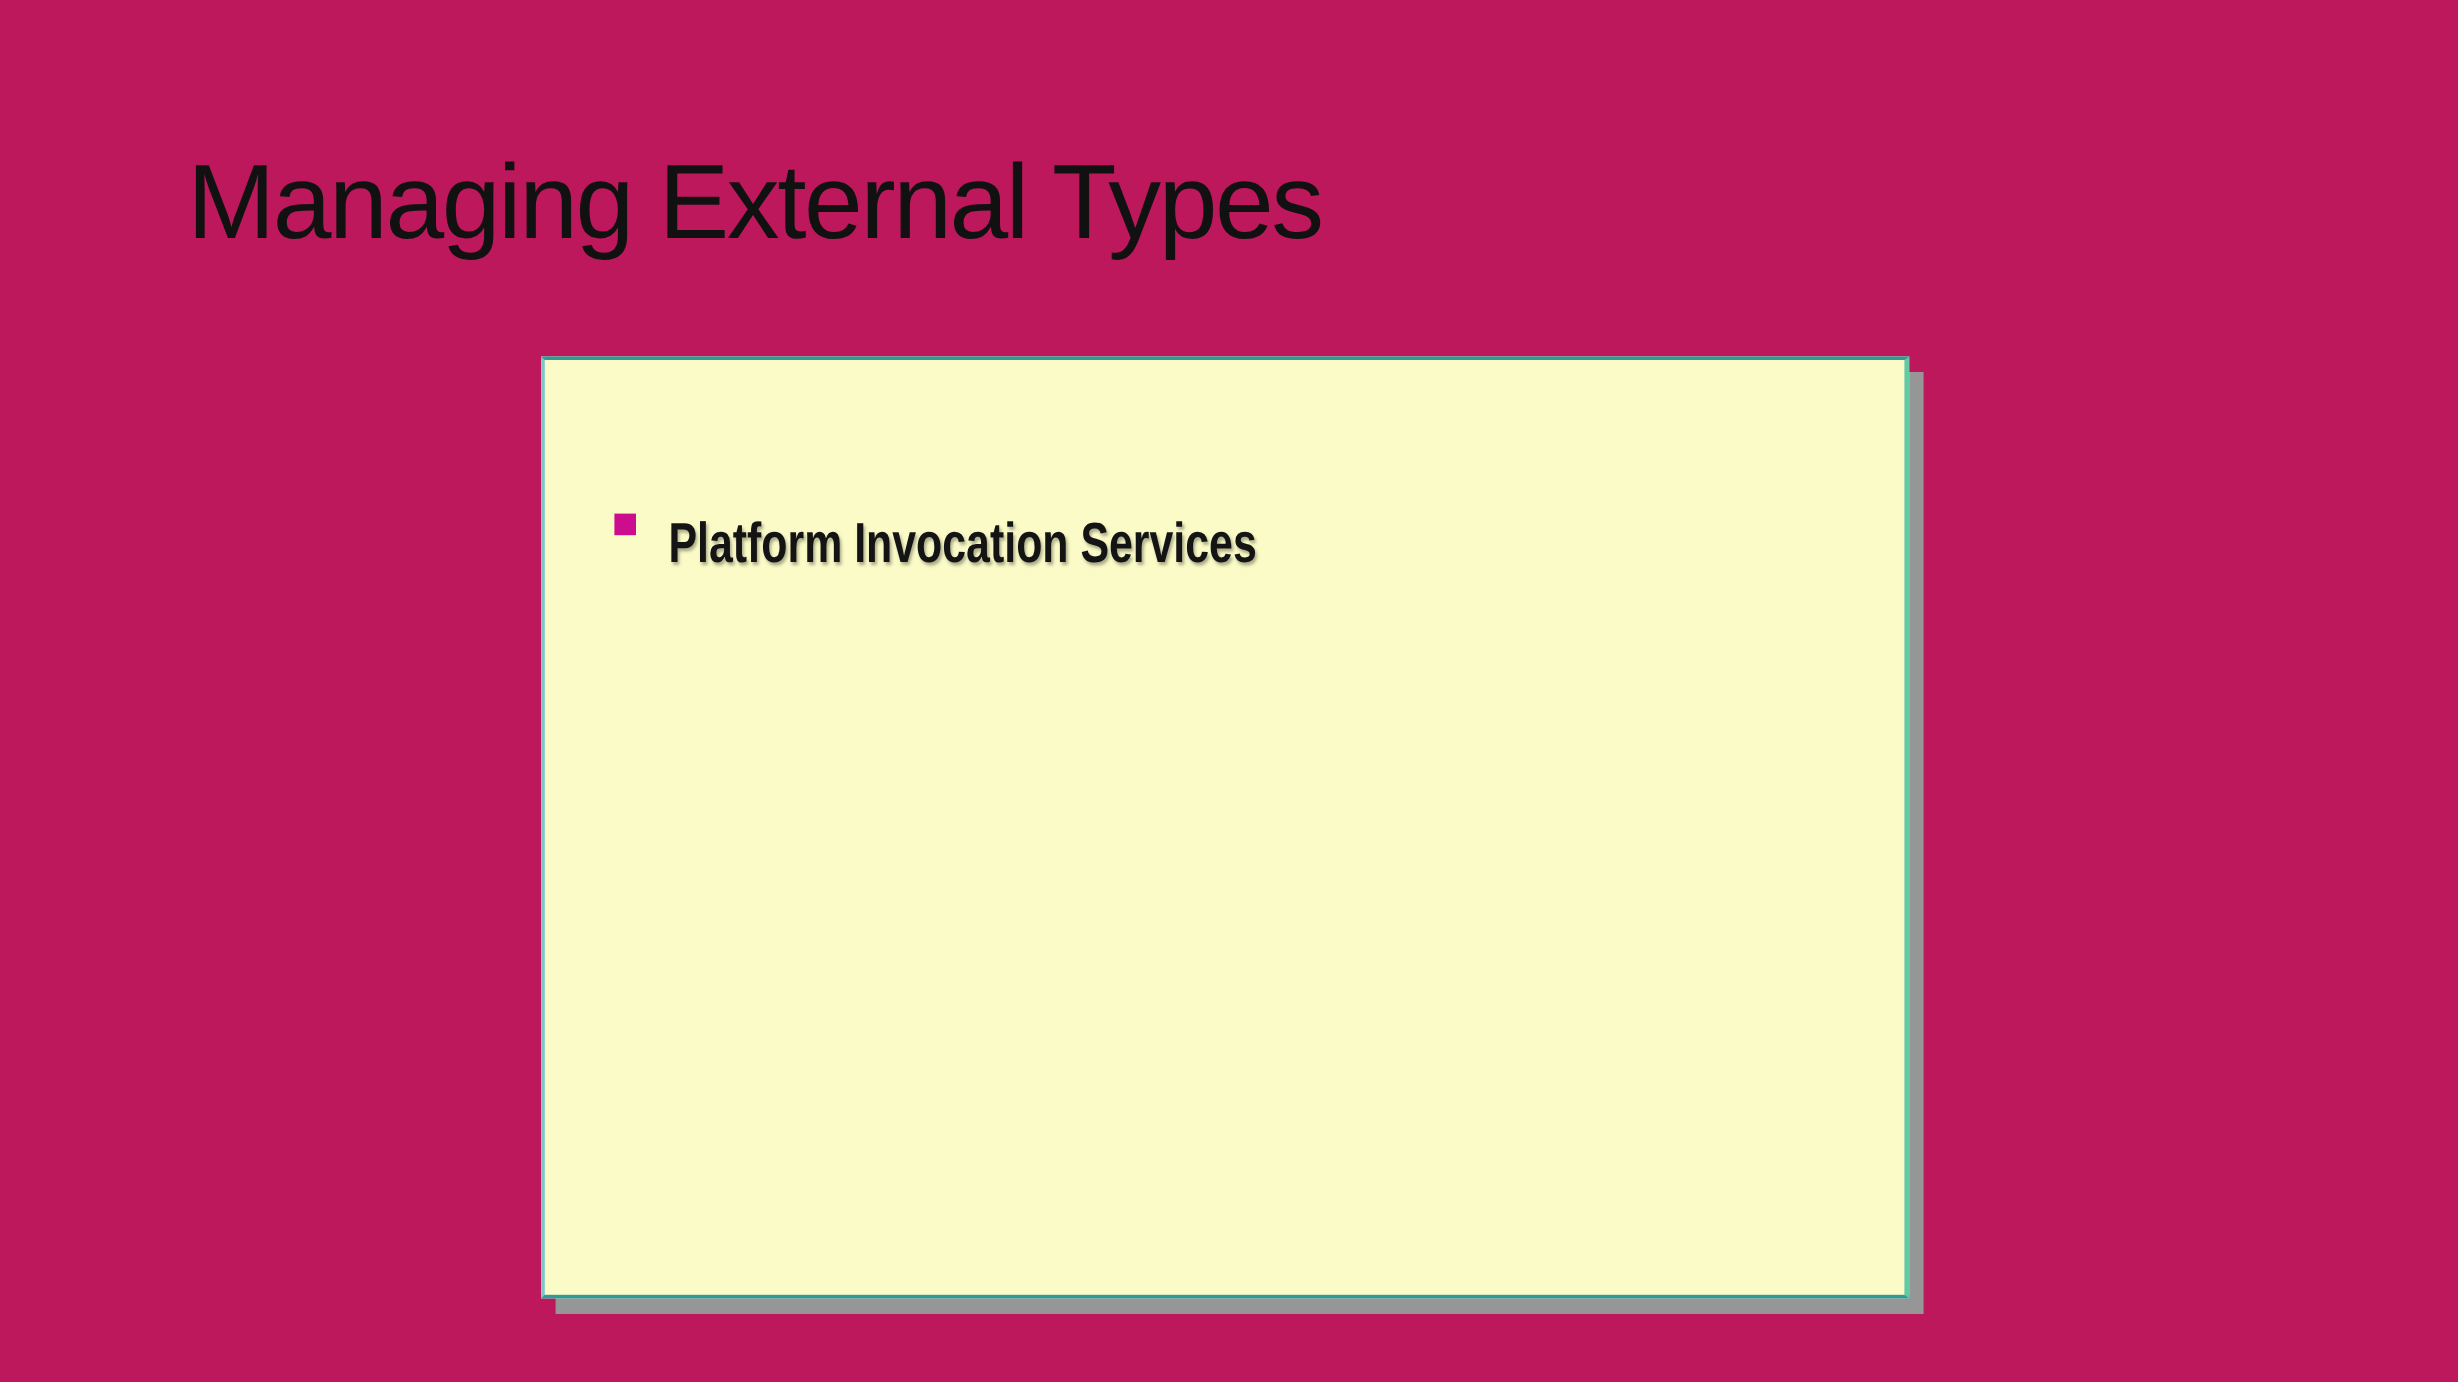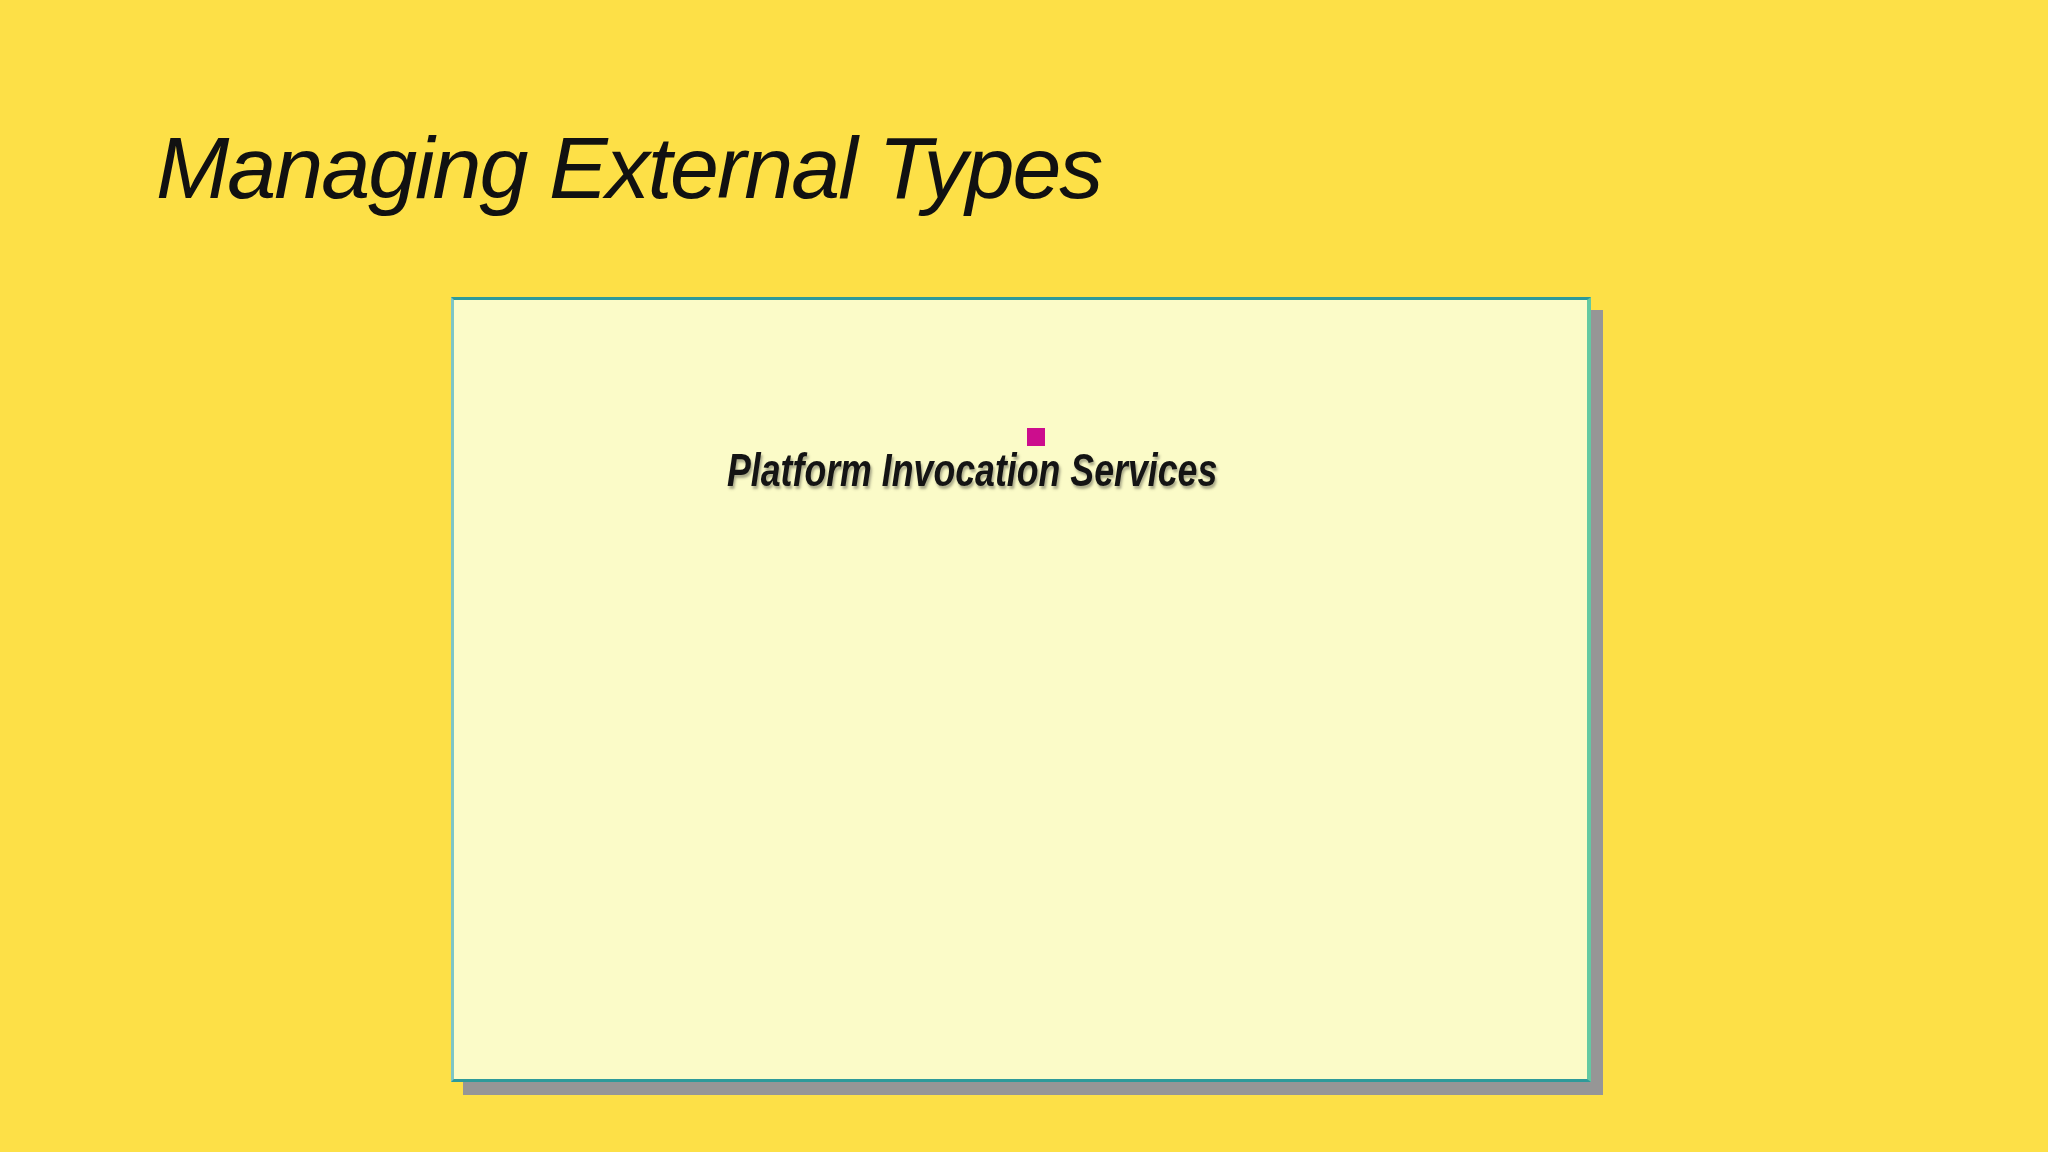--- a/index.html
+++ b/index.html
@@ -4,24 +4,23 @@
 <style>
   html, body {
     margin: 0;
     padding: 0;
     background: #ffffff;
   }
   .slide {
     position: relative;
     width: 2048px;
     height: 1152px;
-    background: #fde047;
+    background: #be185d;
     overflow: hidden;
     font-family: "Liberation Sans", sans-serif;
-    font-style: italic;
   }
   .slide-title {
     position: absolute;
     left: 156px;
     top: 124px;
     margin: 0;
     font-family: "Liberation Sans", sans-serif;
     font-size: 88px;
     font-weight: 300;
     letter-spacing: -2px;
@@ -43,23 +42,22 @@
     box-shadow: 12px 13px 0 var(--shadow, #969696);
     box-sizing: content-box;
   }
   .bullet-list {
     list-style: none;
     margin: 0;
     padding: 128px 0 0 58px;
   }
   .bullet-row {
     display: flex;
-    align-items: center;
+    align-items: flex-start;
     height: 80px;
-    flex-direction: column;
   }
   .bullet-square {
     flex: 0 0 auto;
     width: 18px;
     height: 18px;
     margin-right: 27px;
     background: var(--bullet, #CC0D8D);
   }
   .bullet-label {
     font-family: "Liberation Sans", sans-serif;

